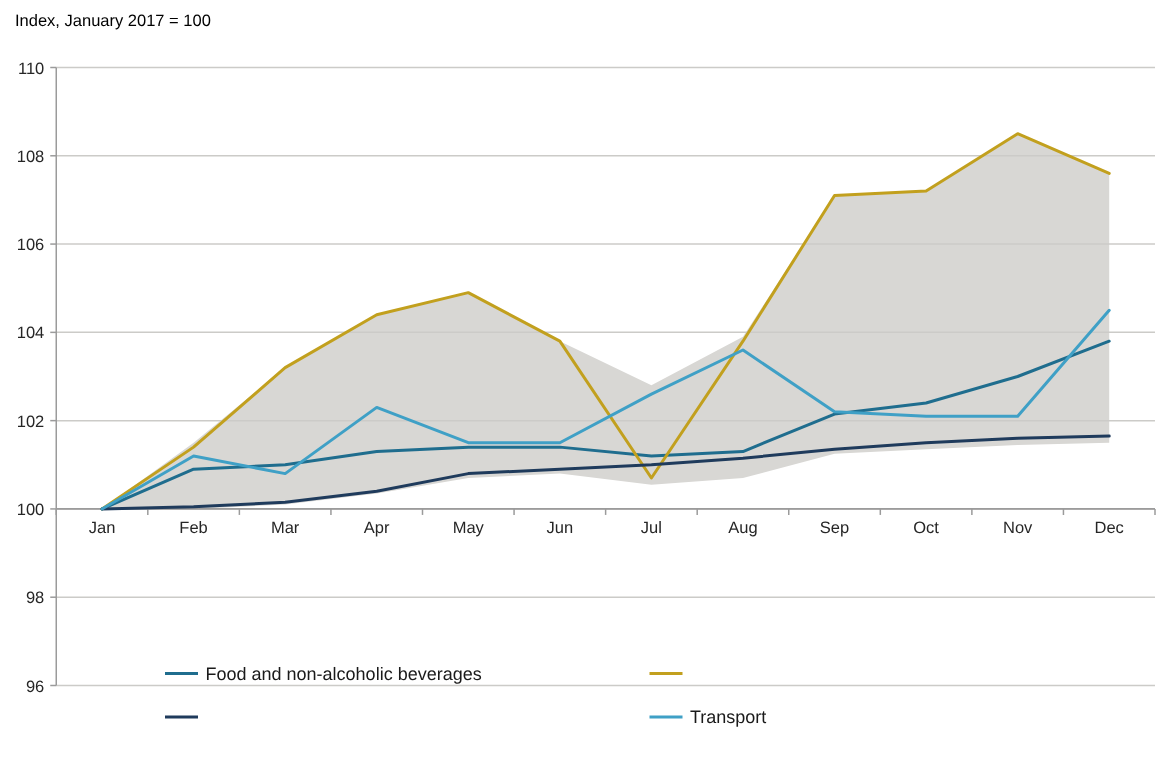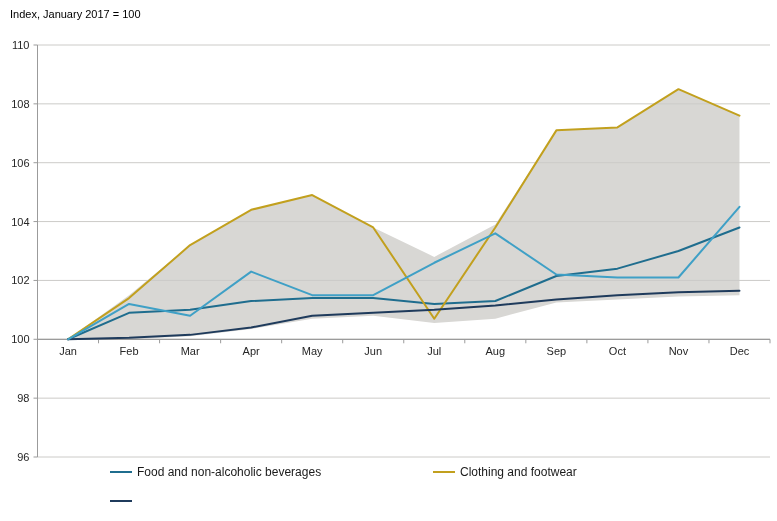--- a/index.html
+++ b/index.html
@@ -1,21 +1,21 @@
 <!DOCTYPE html>
 <html><head>
 <meta charset="utf-8">
 <style>
   html,body{margin:0;padding:0;background:#ffffff;}
   .page{position:relative;width:777px;height:521px;background:#ffffff;overflow:hidden;
         font-family:"Liberation Sans",sans-serif;}
   .chart-title{position:absolute;left:10px;top:8px;font-size:11px;font-weight:normal;color:#000000;}
   svg{position:absolute;left:0;top:0;}
   .tick-label{font-family:"Liberation Sans",sans-serif;font-size:11px;fill:#262626;}
-  .legend{position:absolute;left:110px;top:464px;display:grid;
+  .legend{position:absolute;left:110px;top:441px;display:grid;
           grid-template-columns:323px auto;row-gap:14px;}
   .legend-item{display:flex;align-items:center;height:15px;}
   .legend-swatch{display:inline-block;width:22px;height:2px;margin-right:5px;flex:0 0 22px;}
   .legend-label{font-size:12px;color:#1a1a1a;white-space:nowrap;}
 </style>
 </head>
 <body>
 
 <div class="page">
   <div class="chart-title">Index, January 2017 = 100</div>
@@ -77,19 +77,22 @@
       <text x="678.4375" y="355.2857142857143" text-anchor="middle" class="tick-label">Nov</text>
       <text x="739.4791666666666" y="355.2857142857143" text-anchor="middle" class="tick-label">Dec</text>
     </svg>
   <div class="legend">
       <div class="legend-item">
         <span class="legend-swatch" style="background: rgb(31, 109, 142);"></span>
         <span class="legend-label">Food and non-alcoholic beverages</span>
       </div>
       <div class="legend-item">
         <span class="legend-swatch" style="background: rgb(194, 160, 30);"></span>
-        <span class="legend-label">Clothing and footwear</span>
       </div>
       <div class="legend-item">
         <span class="legend-swatch" style="background: rgb(31, 59, 92);"></span>
+      </div>
+      <div class="legend-item">
+        <span class="legend-swatch" style="background: rgb(63, 160, 198);"></span>
+        <span class="legend-label">Transport</span>
       </div>
     </div>
 </div>
 
 </body></html>

